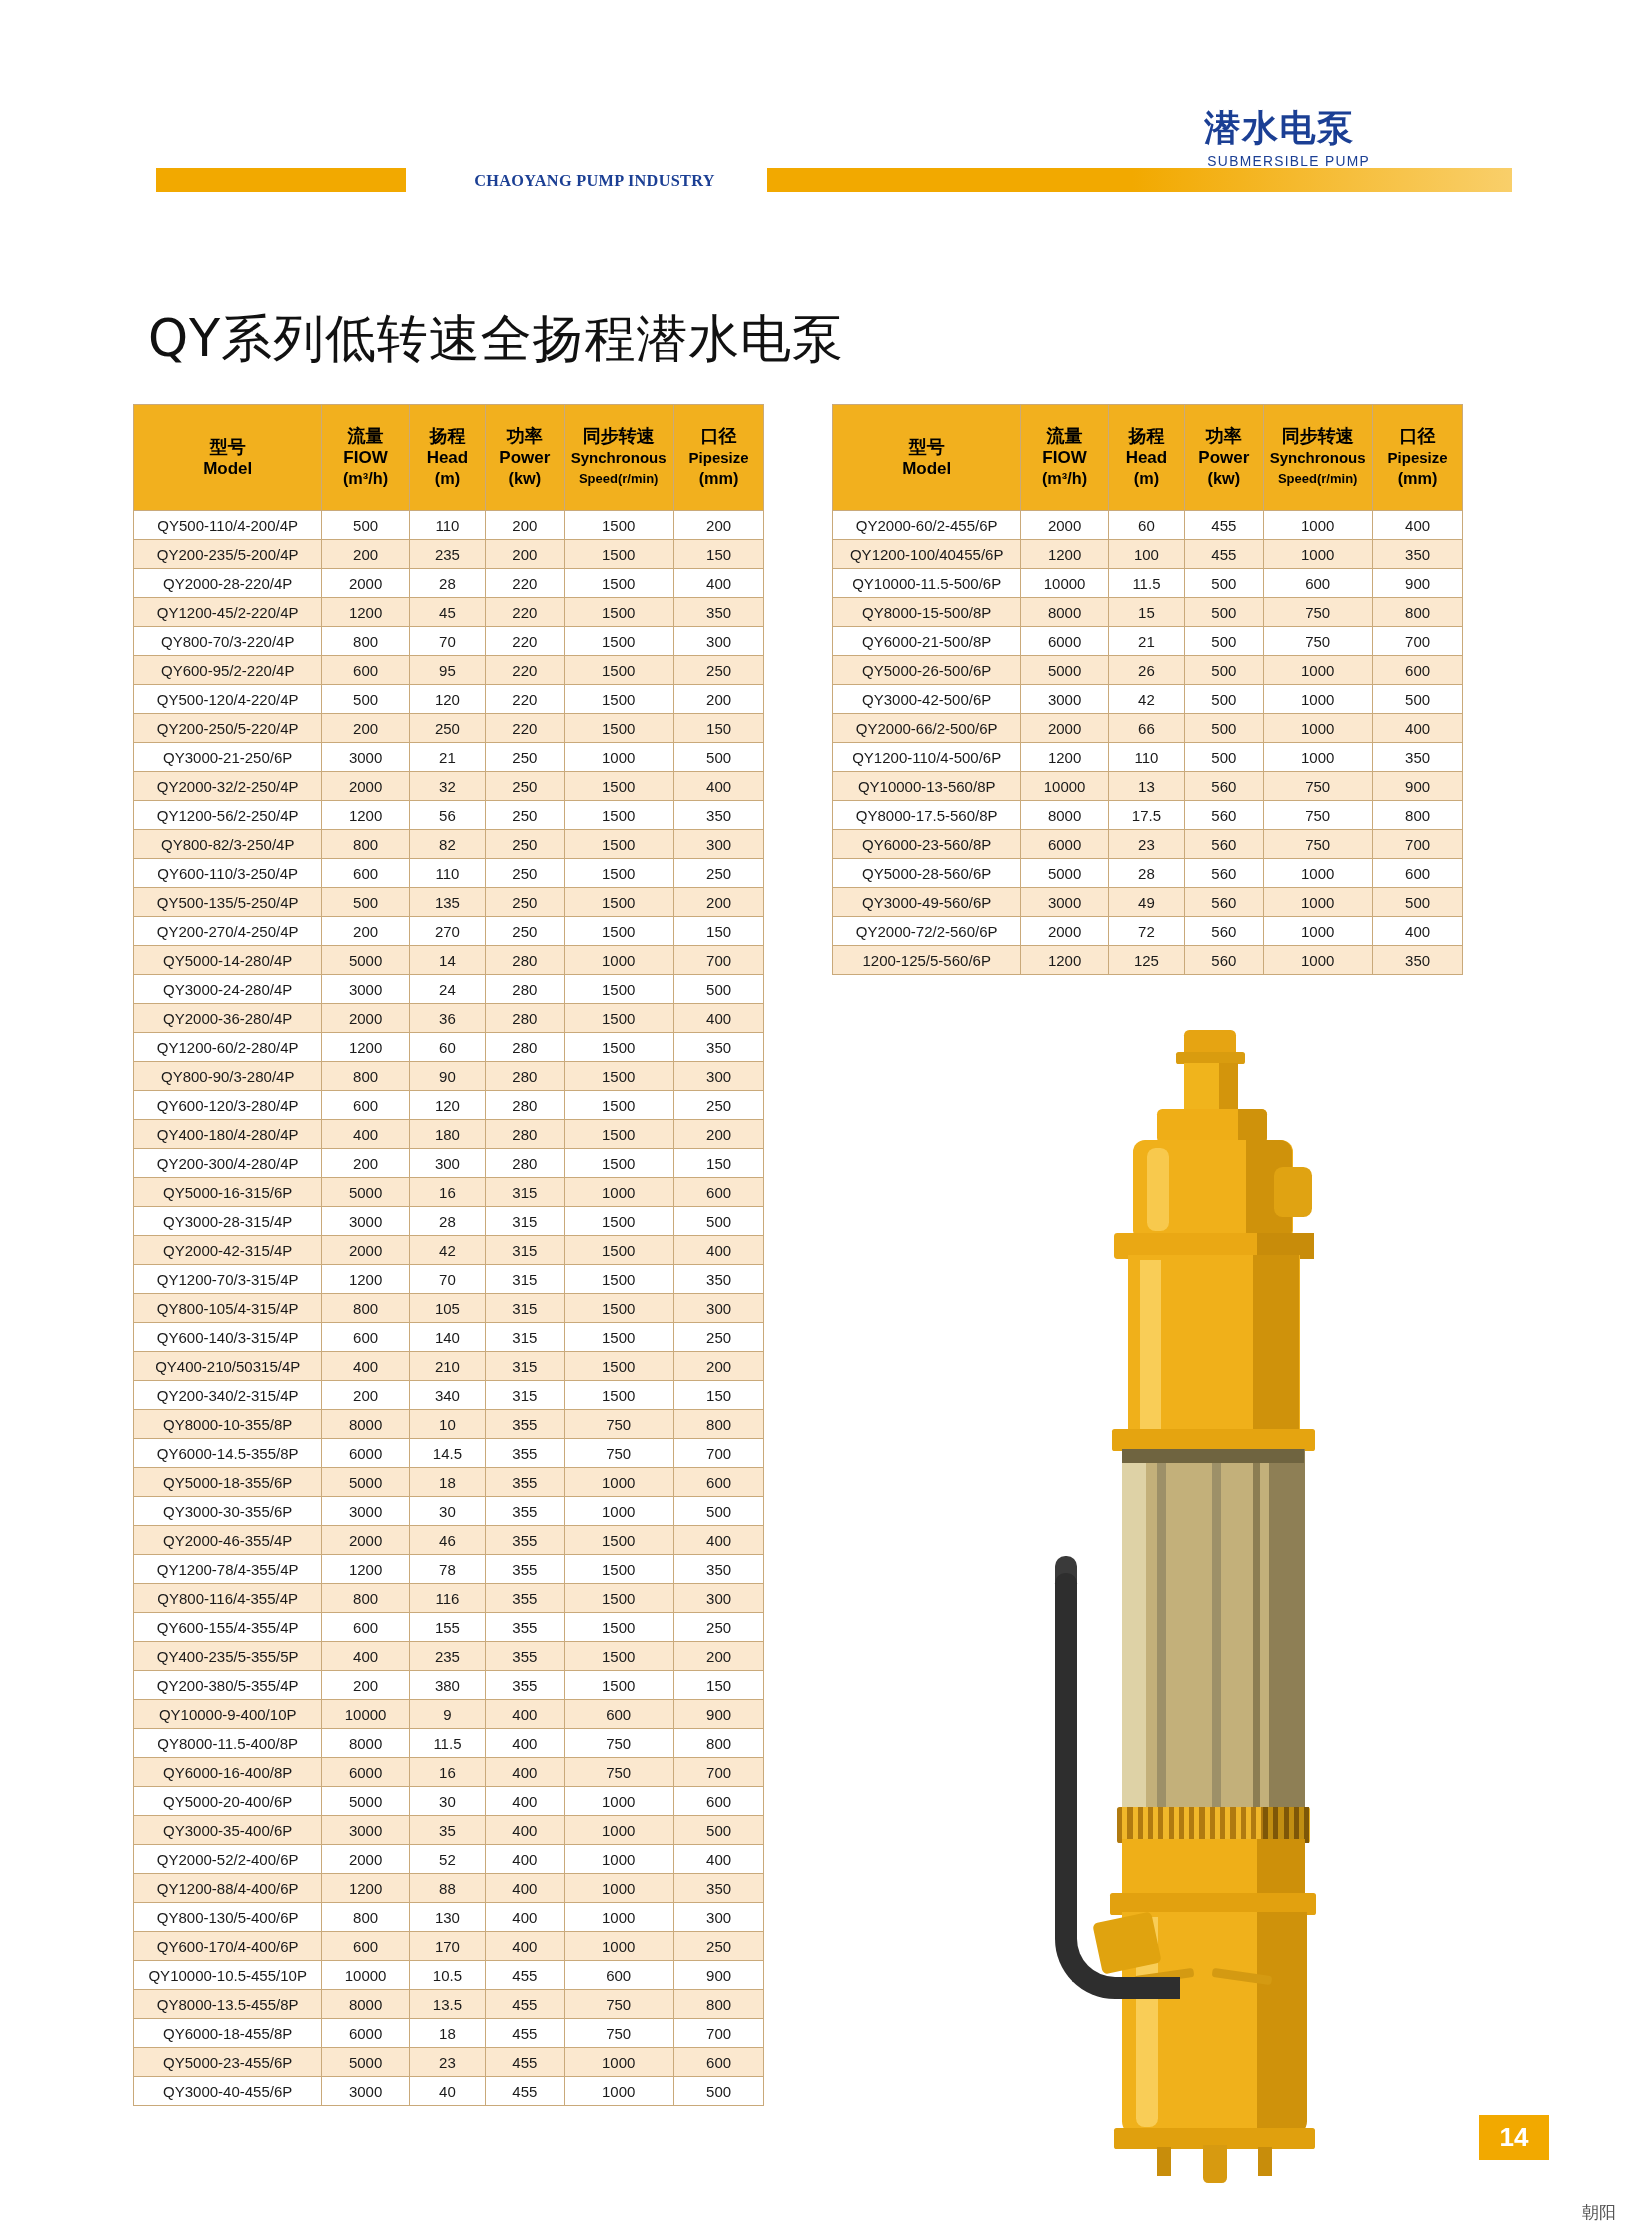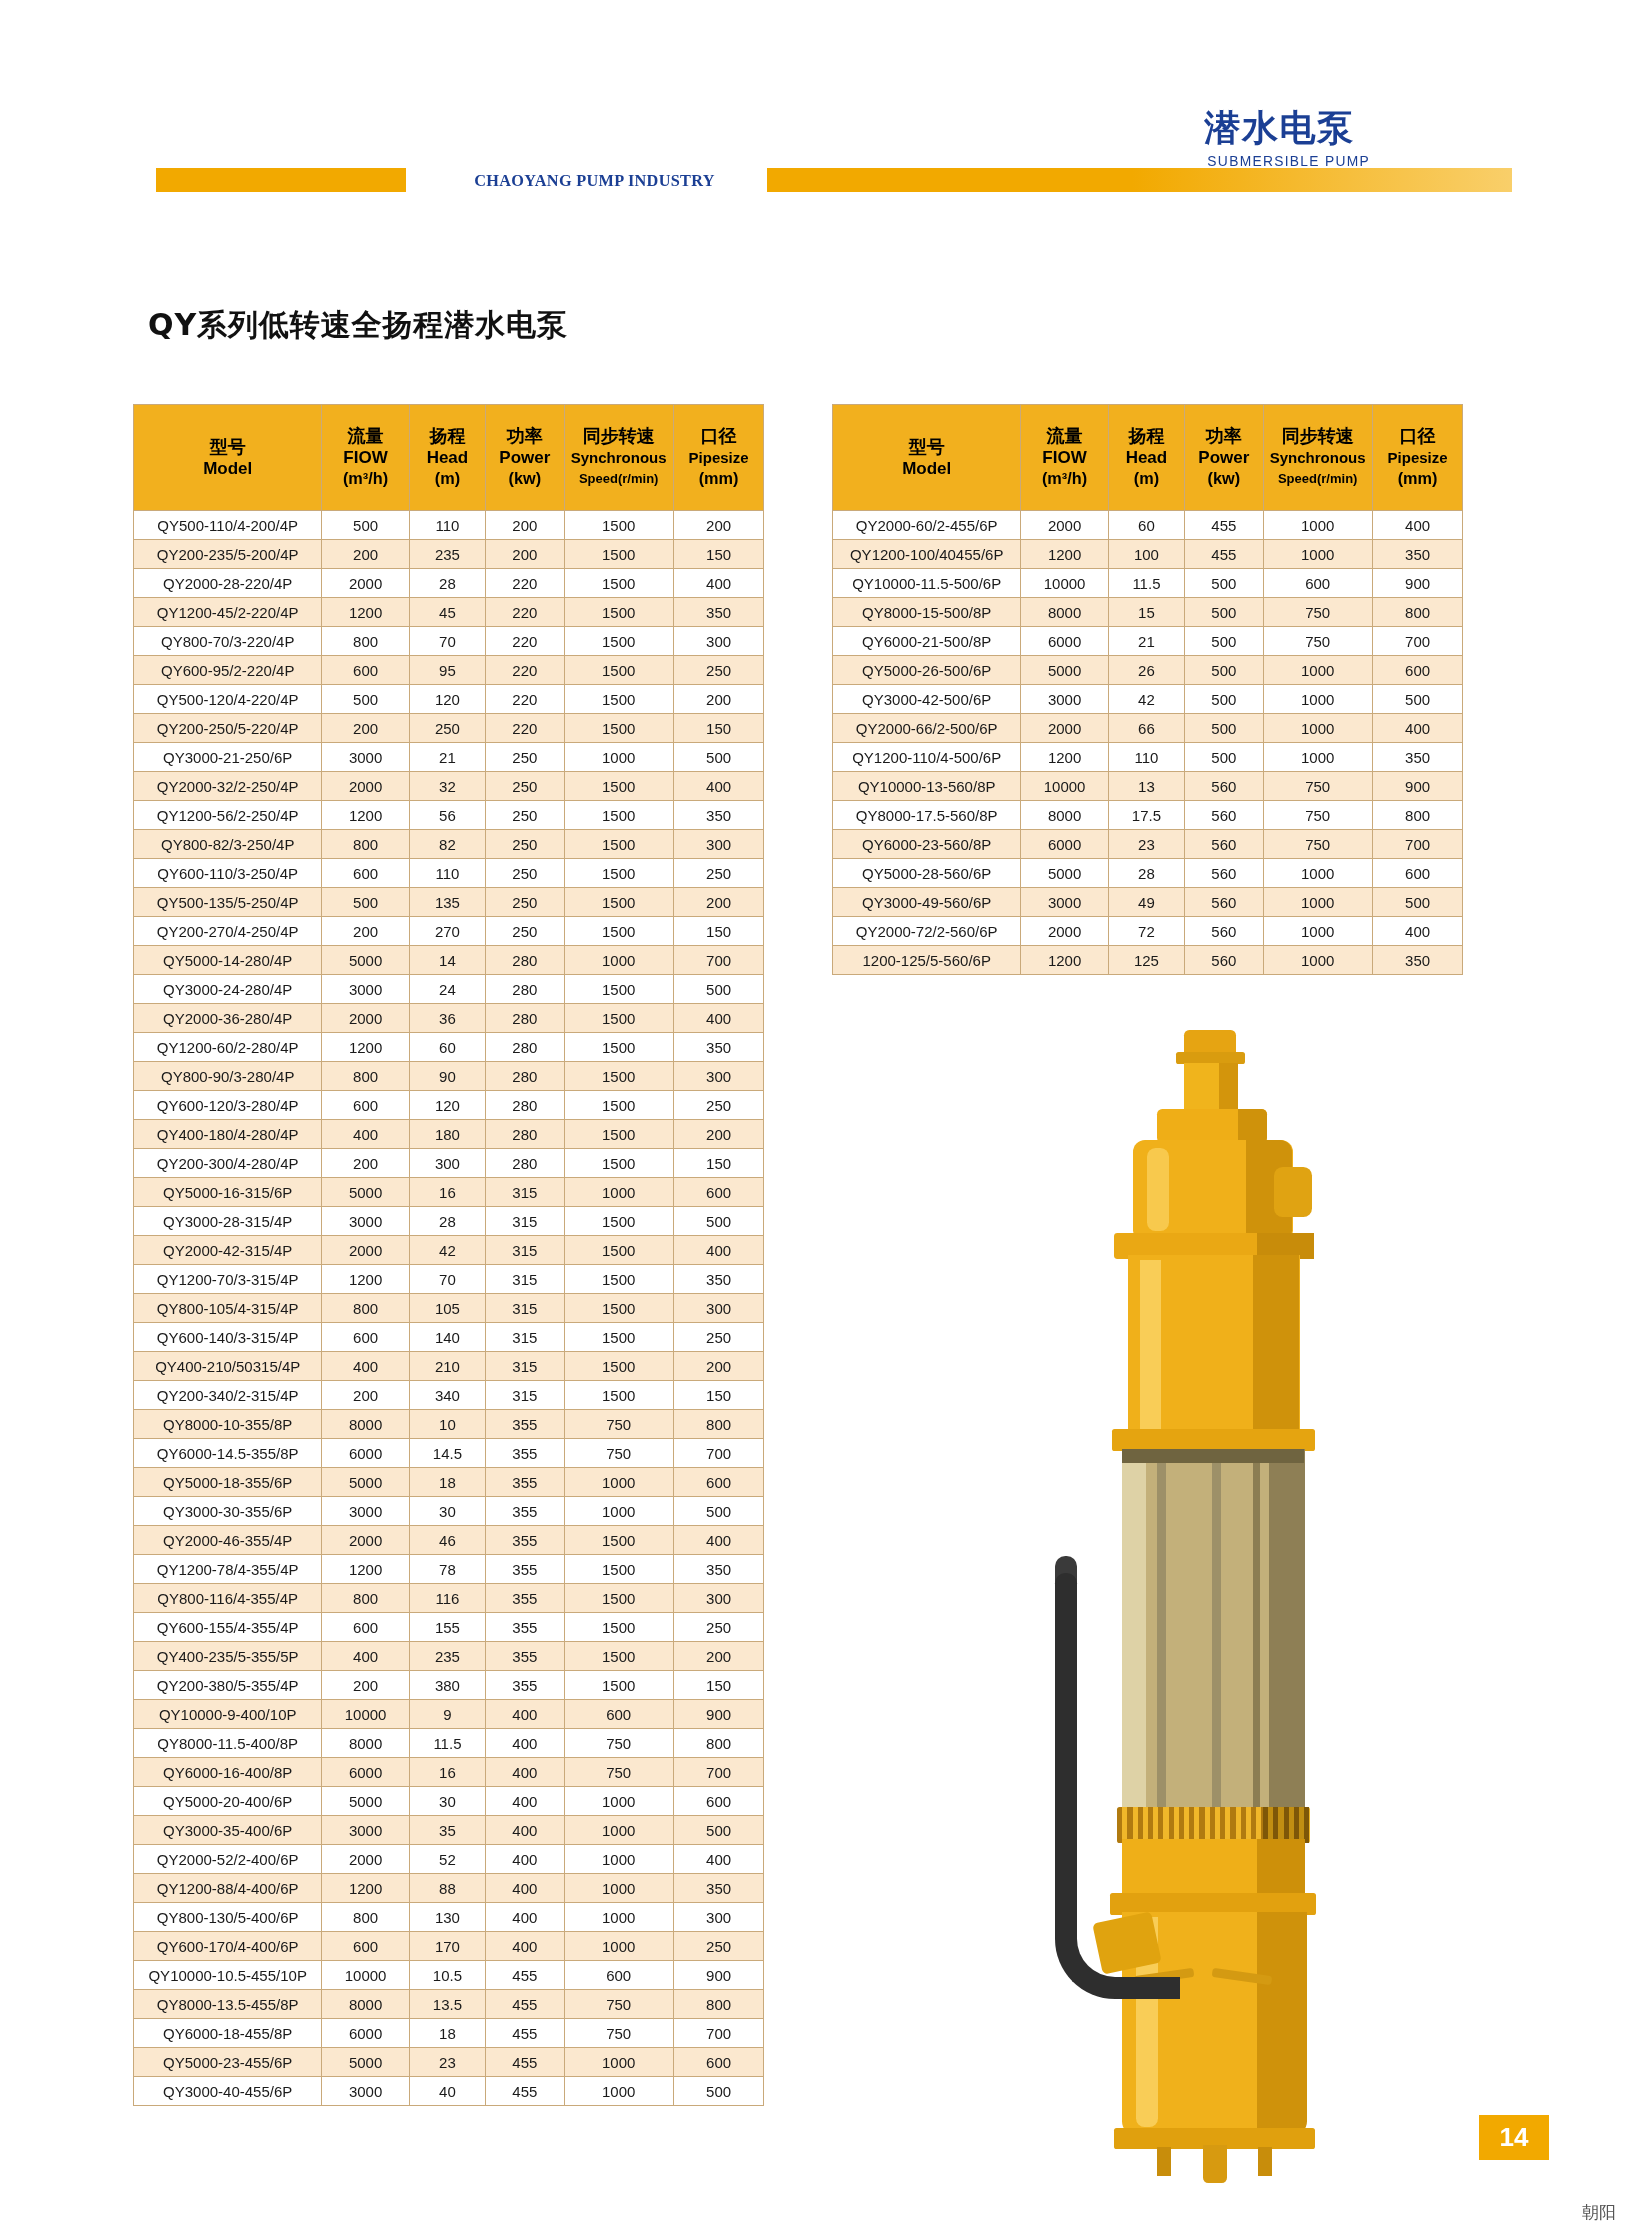--- a/index.html
+++ b/index.html
@@ -69,22 +69,22 @@
     color: #1b3f94;
     letter-spacing: 0.3px;
     line-height: 17px;
   }
 
   
   .page-title {
     position: absolute;
     left: 148px;
     top: 305px;
-    font-size: 30px;
-    font-weight: bold;
+    font-size: 51px;
+    font-weight: normal;
     color: #111111;
     letter-spacing: 0.9px;
     font-family: "DejaVu Sans", sans-serif;
   }
 
   
   .tbl {
     position: absolute;
     border-collapse: collapse;
     font-family: "Liberation Sans", sans-serif;

